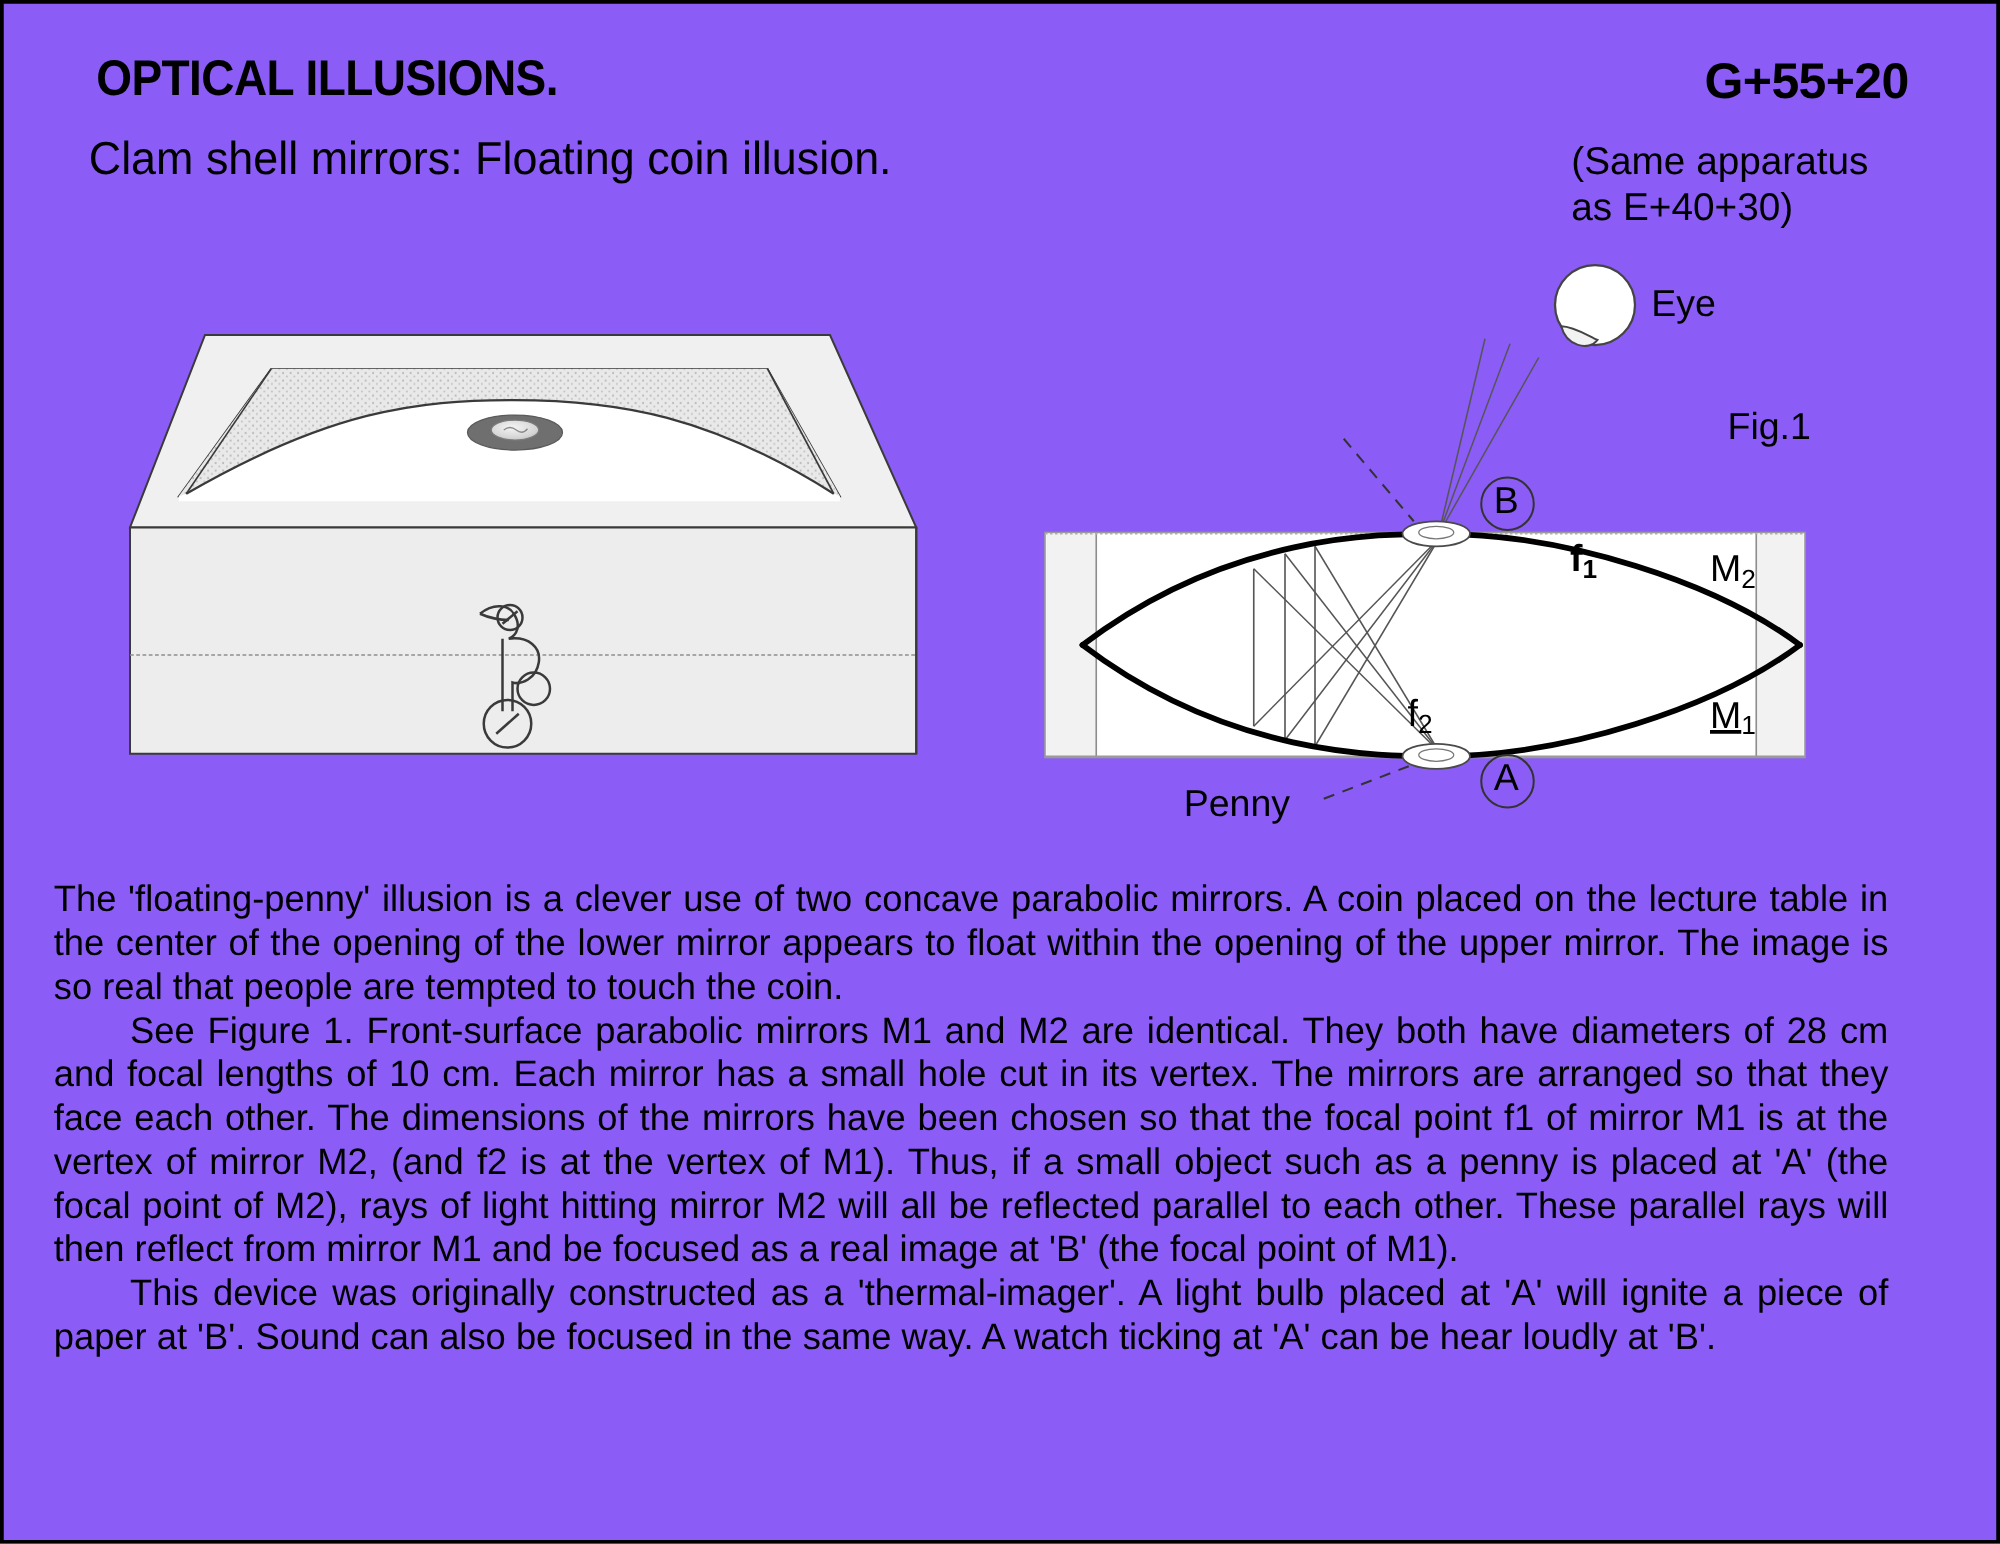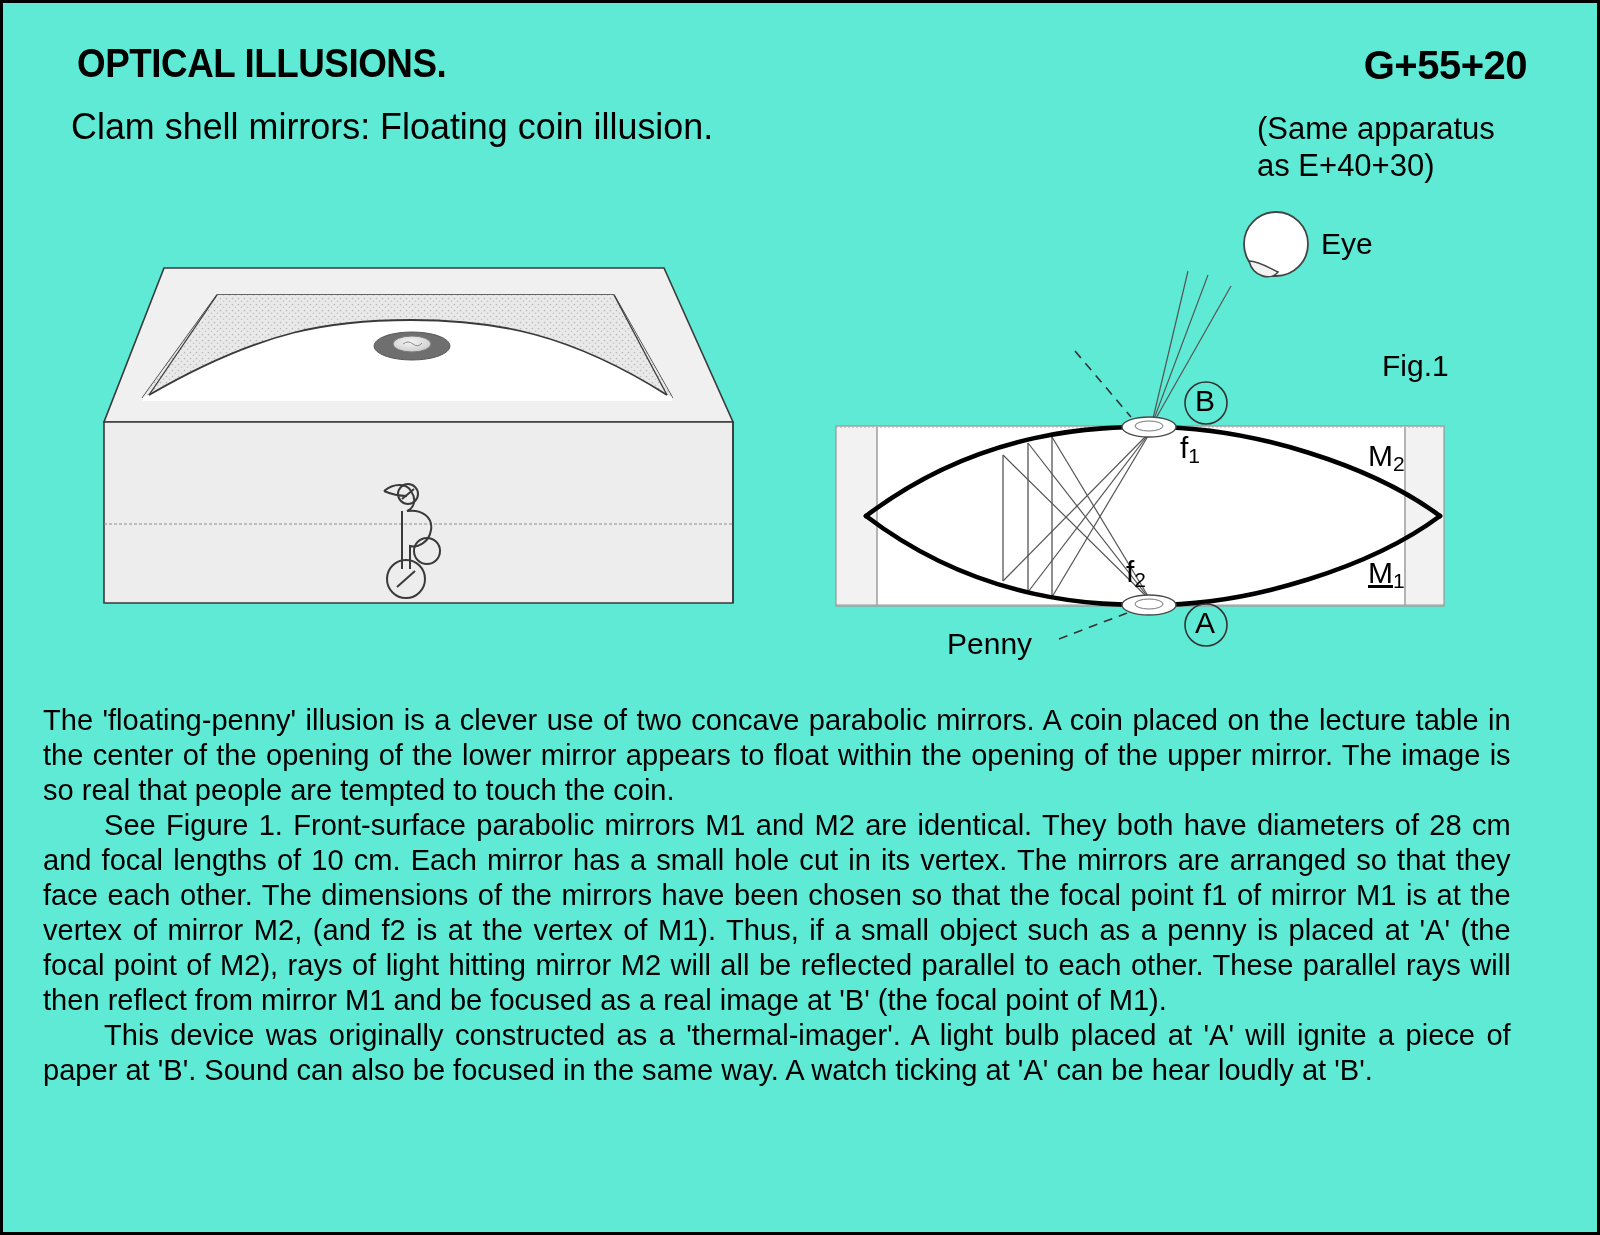--- a/index.html
+++ b/index.html
@@ -9,21 +9,21 @@
     background: #ffffff;
   }
   body {
     font-family: "Liberation Sans", sans-serif;
     color: #000000;
   }
   #page {
     position: relative;
     width: 1600px;
     height: 1235px;
-    background: #5eead4;
+    background: #8b5cf6;
     border: 3px solid #000000;
     box-sizing: border-box;
     overflow: hidden;
   }
 
   
   .hdr-title {
     position: absolute;
     left: 74px;
     top: 38px;
@@ -73,25 +73,25 @@
   .apparatus-caption { left: 277px; top: 183px; }
 
   .lbl {
     position: absolute;
     font-size: 30px;
     white-space: nowrap;
     line-height: 1.16;
   }
   .lbl-eye      { left: 1318px; top: 224px; }
   .lbl-realimg  { left: 921px;  top: 299px; text-align: center; }
-  .lbl-fig      { left: 1379px; top: 322px; margin-top: 24px; }
+  .lbl-fig      { left: 1379px; top: 322px; }
   .lbl-penny    { left: 930px;  top: 624px; margin-left: 14px; }
   .lbl-m2       { left: 1365px; top: 436px; }
   .lbl-m1       { left: 1365px; top: 553px; text-decoration: underline; }
-  .lbl-f1       { left: 1177px; top: 428px; }
+  .lbl-f1       { left: 1253px; top: 428px; font-weight: bold; }
   .lbl-f2       { left: 1123px; top: 552px; }
   .sub         { font-size: 21px; vertical-align: -5px; }
 
   
   #bodytext {
     position: absolute;
     left: 40px;
     top: 700px;
     width: 1490px;
     font-size: 29.5px;

